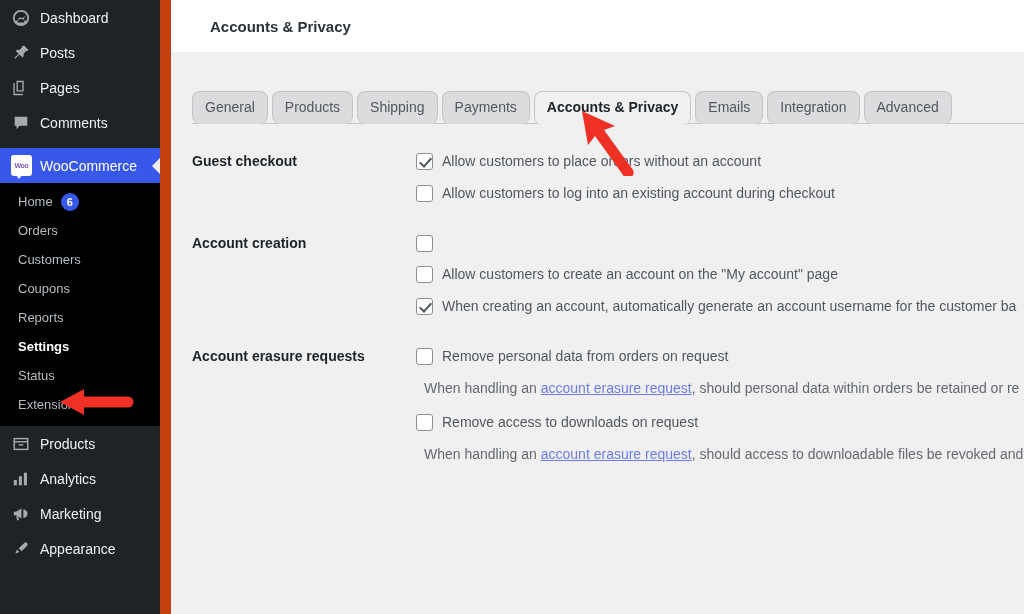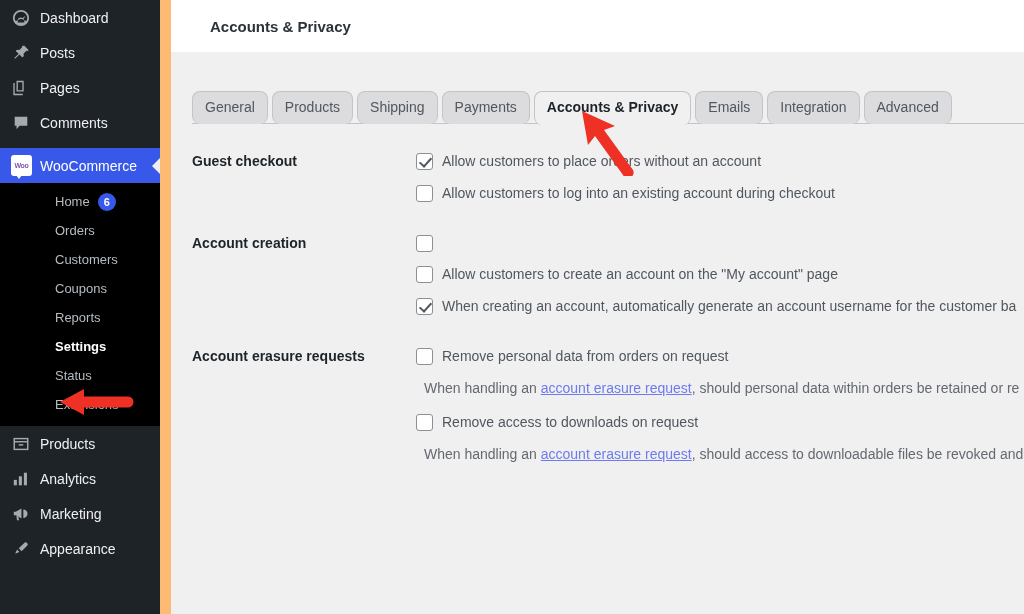--- a/index.html
+++ b/index.html
@@ -3,21 +3,21 @@
 <meta charset="utf-8">
 <style>
   * { box-sizing: border-box; margin: 0; padding: 0; }
   html, body {
     width: 1024px; height: 614px;
     overflow: hidden;
     background: #f0f0f1;
     font-family: "Liberation Sans", sans-serif;
     -webkit-font-smoothing: antialiased;
   }
-  .screen { position: relative; width: 1024px; height: 614px; overflow: hidden; background:#fdba74; }
+  .screen { position: relative; width: 1024px; height: 614px; overflow: hidden; background:#c2410c; }
 
   
   .sidebar {
     position: absolute; left: 0; top: 0;
     width: 160px; height: 614px;
     background: #1d2327;
     overflow: hidden;
   }
   .menu-item {
     display: flex; align-items: center;
@@ -59,24 +59,23 @@
   }
   .woo-badge::after {
     content:""; position:absolute; bottom:-3px; left:5px;
     border-style: solid; border-width: 4px 3px 0 3px;
     border-color: #fff transparent transparent transparent;
   }
 
   .submenu { background: #000; padding: 4px 0 7px 0; }
   .submenu-item {
     display:flex; align-items:center;
-    height: 29px; padding-left: 25px;
+    height: 29px; padding-left: 18px;
     color: #b5bcc2; font-size: 13px;
     white-space: nowrap;
-    margin-left: 30px;
   }
   .submenu-item.current { color:#fff; font-weight: bold; }
   .count-bubble {
     margin-left: 8px;
     background: #3858e9; color: #fff;
     border-radius: 10px;
     font-size: 11px; font-weight: 600;
     min-width: 18px; height: 18px;
     display:inline-flex; align-items:center; justify-content:center;
     padding: 0 5px;

